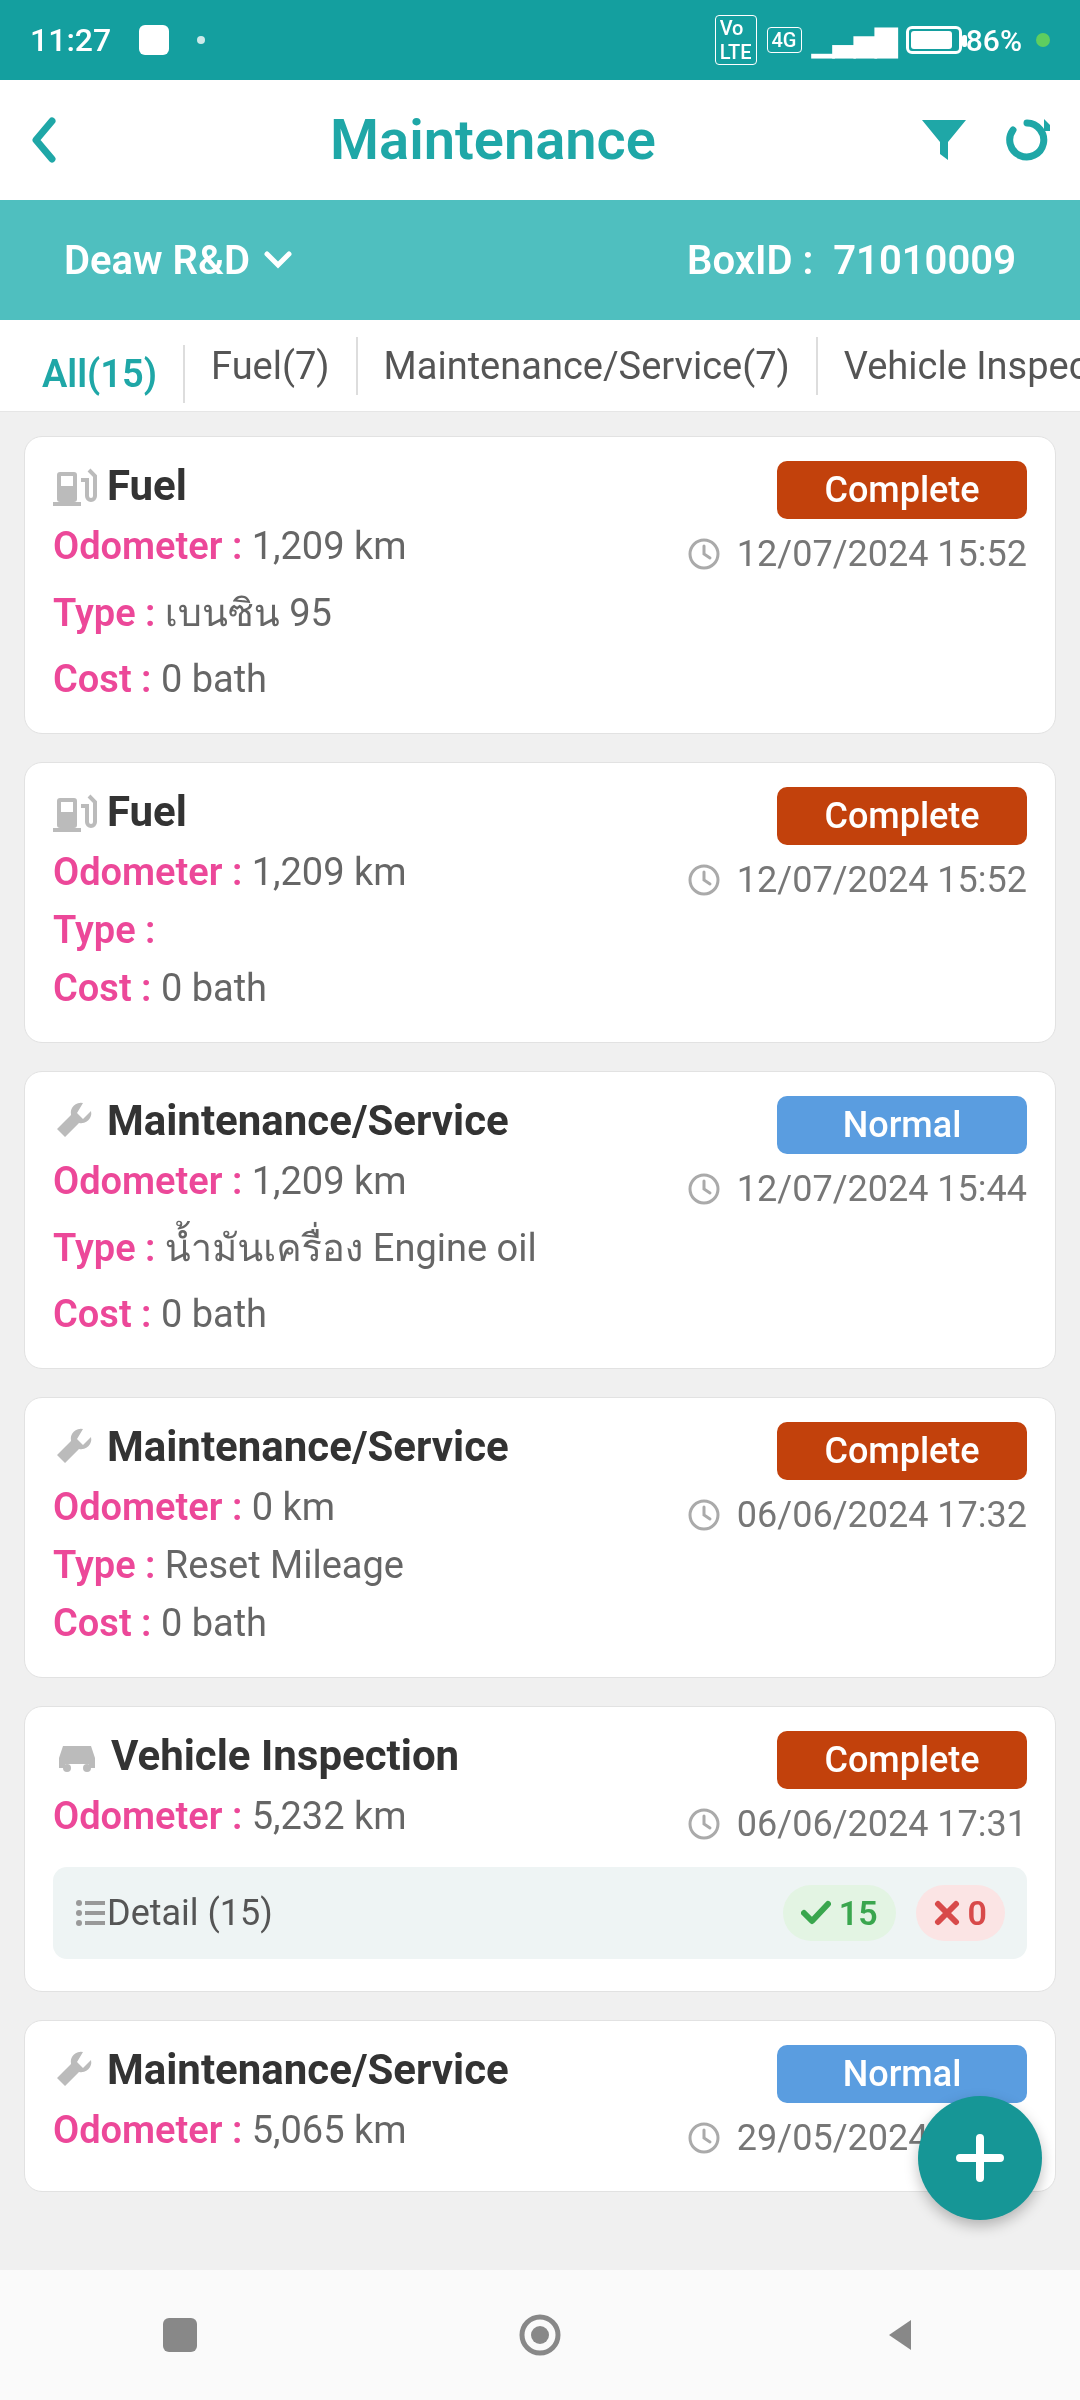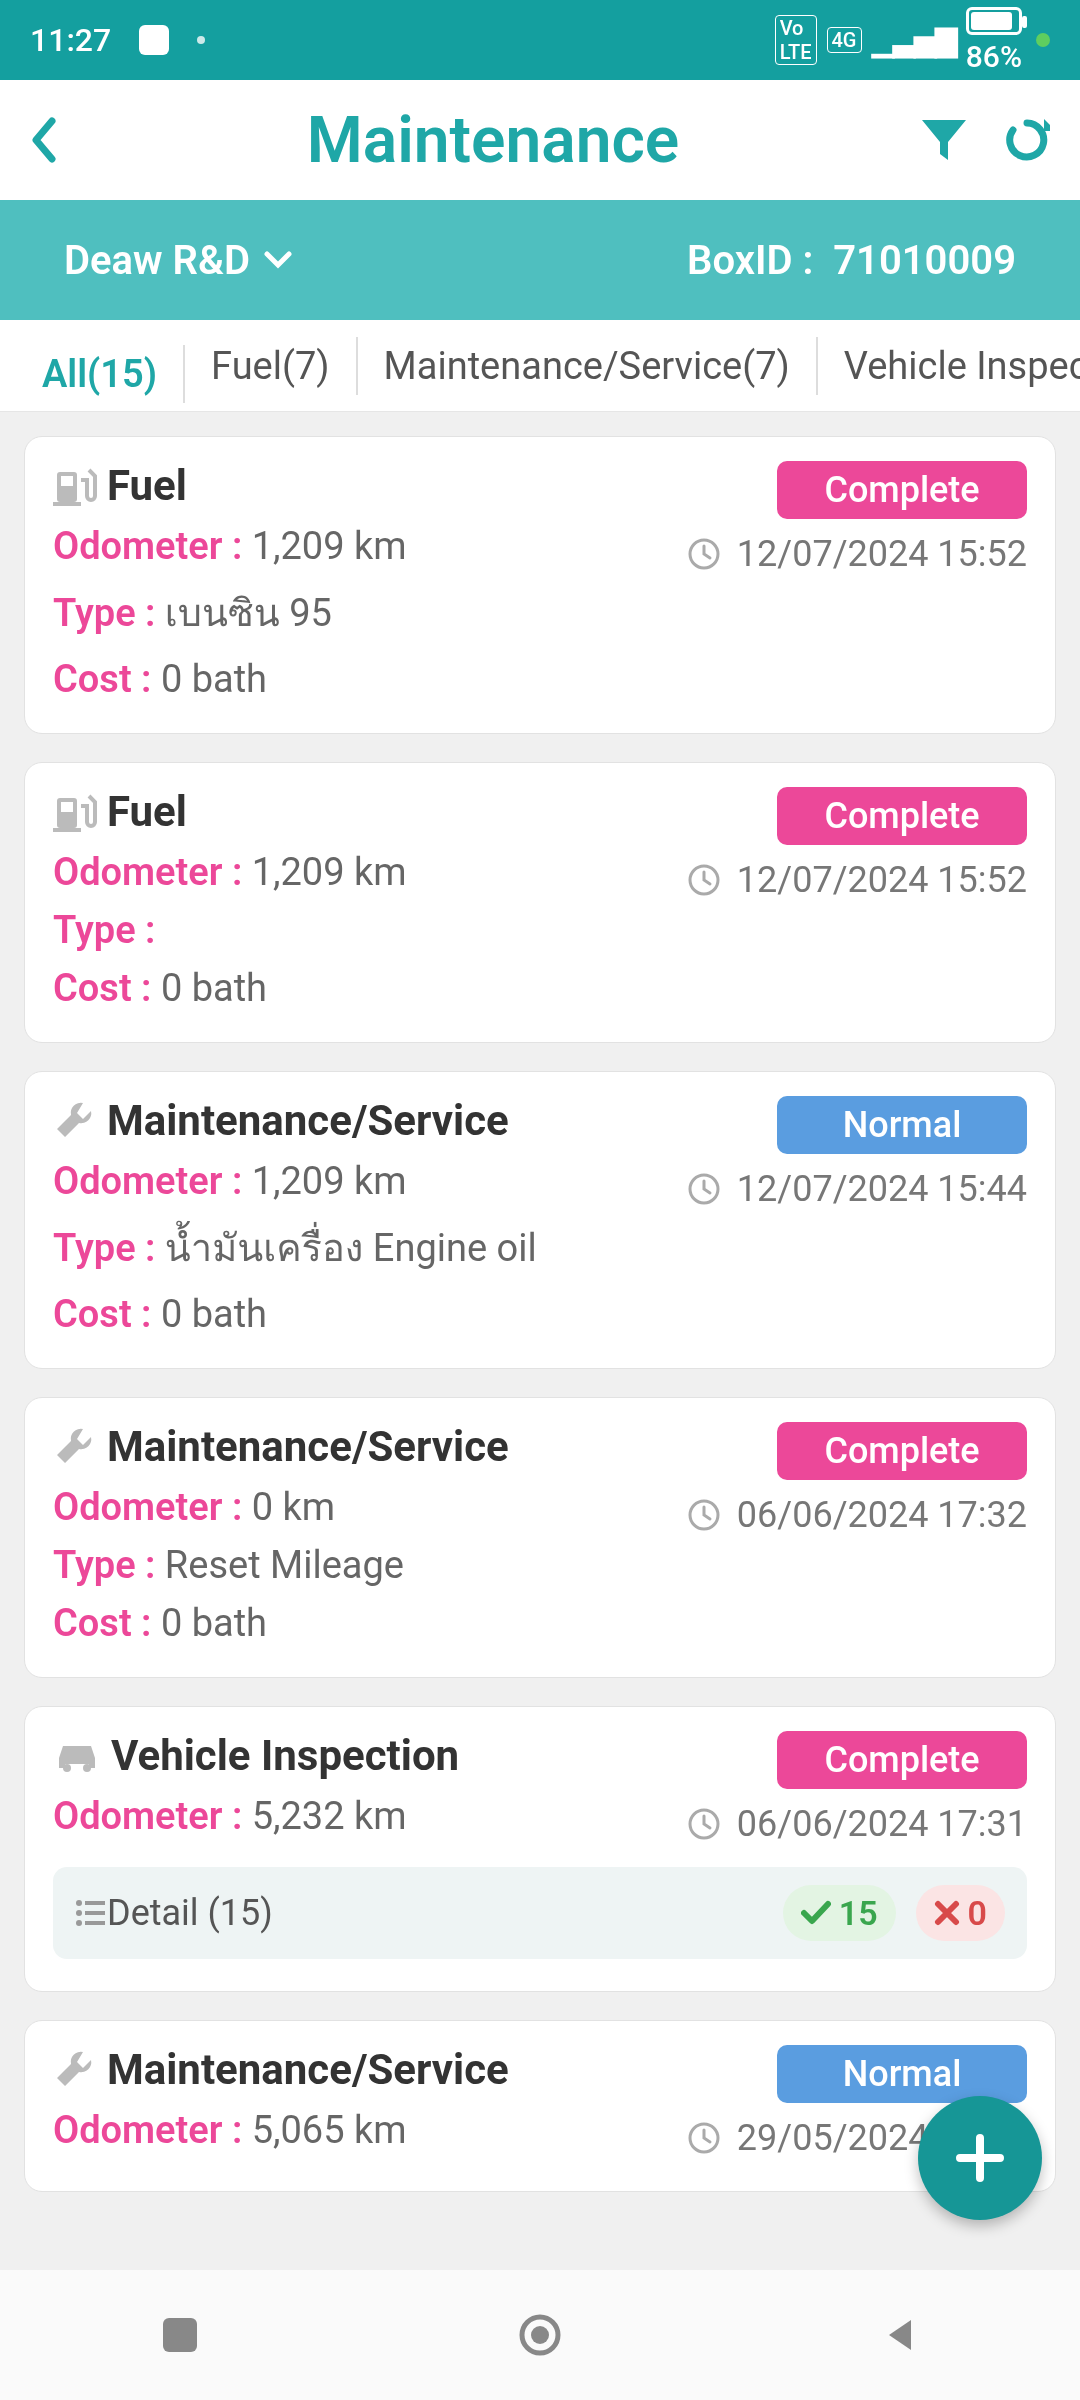--- a/index.html
+++ b/index.html
@@ -5,45 +5,45 @@
   * { margin: 0; padding: 0; box-sizing: border-box; font-family: -apple-system, BlinkMacSystemFont, "Segoe UI", Roboto, sans-serif; }
   body { width: 1080px; height: 2400px; background: #f0f0f0; display: flex; flex-direction: column; }
   
   .status-bar { background: #149f9f; height: 80px; display: flex; align-items: center; justify-content: space-between; padding: 0 30px; color: #fff; font-size: 32px; font-weight: 500; }
   .status-left { display: flex; align-items: center; gap: 28px; }
   .sq { width: 30px; height: 30px; background: #fff; border-radius: 6px; }
   .dot { width: 8px; height: 8px; background: #cceaea; border-radius: 50%; }
   .status-right { display: flex; align-items: center; gap: 10px; font-size: 30px; }
   .status-right .small { font-size: 20px; border: 1px solid #fff; border-radius: 4px; padding: 0 4px; }
   .status-right .sig { letter-spacing: -2px; }
-  .batt-wrap { display: flex; align-items: center; gap: 4px; flex-direction: column; }
+  .batt-wrap { display: flex; align-items: center; gap: 4px; }
   .batt { width: 56px; height: 28px; border: 3px solid #fff; border-radius: 6px; position: relative; }
   .batt::after { content: ""; position: absolute; right: -8px; top: 6px; width: 5px; height: 12px; background: #fff; border-radius: 2px; }
   .batt-fill { position: absolute; left: 2px; top: 2px; bottom: 2px; width: 82%; background: #fff; border-radius: 3px; }
   .gdot { width: 14px; height: 14px; background: #5fce5f; border-radius: 50%; margin-left: 4px; }
 
   .app-header { background: #fff; height: 120px; display: flex; align-items: center; justify-content: space-between; padding: 0 30px; }
-  .hdr-title { color: #1fa7a7; font-size: 64px; font-weight: 600; margin-left: 8px; }
+  .hdr-title { color: #1fa7a7; font-size: 56px; font-weight: 600; margin-left: 8px; }
   .hdr-icons { display: flex; gap: 36px; align-items: center; }
 
   .sub-bar { background: #4fbfbf; color: #fff; height: 120px; display: flex; align-items: center; justify-content: space-between; padding: 0 64px; font-size: 40px; font-weight: 600; }
   .sub-left { display: flex; align-items: center; gap: 14px; }
 
   .tabs { background: #fff; display: flex; align-items: center; height: 92px; overflow: hidden; white-space: nowrap; font-size: 38px; border-bottom: 1px solid #e6e6e6; }
   .tab { padding: 0 26px; color: #555; border-right: 2px solid #ddd; height: 58px; display: flex; align-items: center; }
   .tab.active { color: #1fa7a7; font-weight: 600; }
   .tab:first-child { padding-left: 42px; margin-top: 16px; }
   .tab:last-child { border-right: none; }
 
   .list { flex: 1; padding: 24px; overflow: hidden; display: flex; flex-direction: column; gap: 28px; }
   .card { background: #fff; border: 1px solid #e2e2e2; border-radius: 18px; padding: 24px 28px 32px; }
   .card-top { display: flex; justify-content: space-between; align-items: flex-start; }
   .card-title { display: flex; align-items: center; gap: 10px; font-size: 42px; font-weight: 700; color: #333; }
   .badge { min-width: 250px; text-align: center; padding: 8px 20px; border-radius: 10px; color: #fff; font-size: 36px; font-weight: 500; }
-  .badge.green { background: #ec4899; margin-left: 35px; }
+  .badge.green { background: #c2410c; margin-left: 35px; }
   .badge.blue  { background: #5a9de0; }
   .timestamp { display: flex; align-items: center; gap: 16px; color: #777; font-size: 36px; margin-top: 14px; justify-content: flex-end; }
   .card-right { display: flex; flex-direction: column; align-items: flex-end; }
   .meta { margin-top: 14px; color: #666; font-size: 38px; }
   .meta .lbl { color: #ec4899; font-weight: 600; }
 
   .detail-row { margin-top: 22px; background: #eef4f4; border-radius: 14px; padding: 18px 22px; display: flex; align-items: center; justify-content: space-between; }
   .detail-left { display: flex; align-items: center; gap: 0; color: #555; font-size: 36px; }
   .detail-right { display: flex; align-items: center; gap: 20px; }
   .chip { display: flex; align-items: center; gap: 8px; font-size: 34px; font-weight: 600; padding: 8px 18px; border-radius: 40px; }

